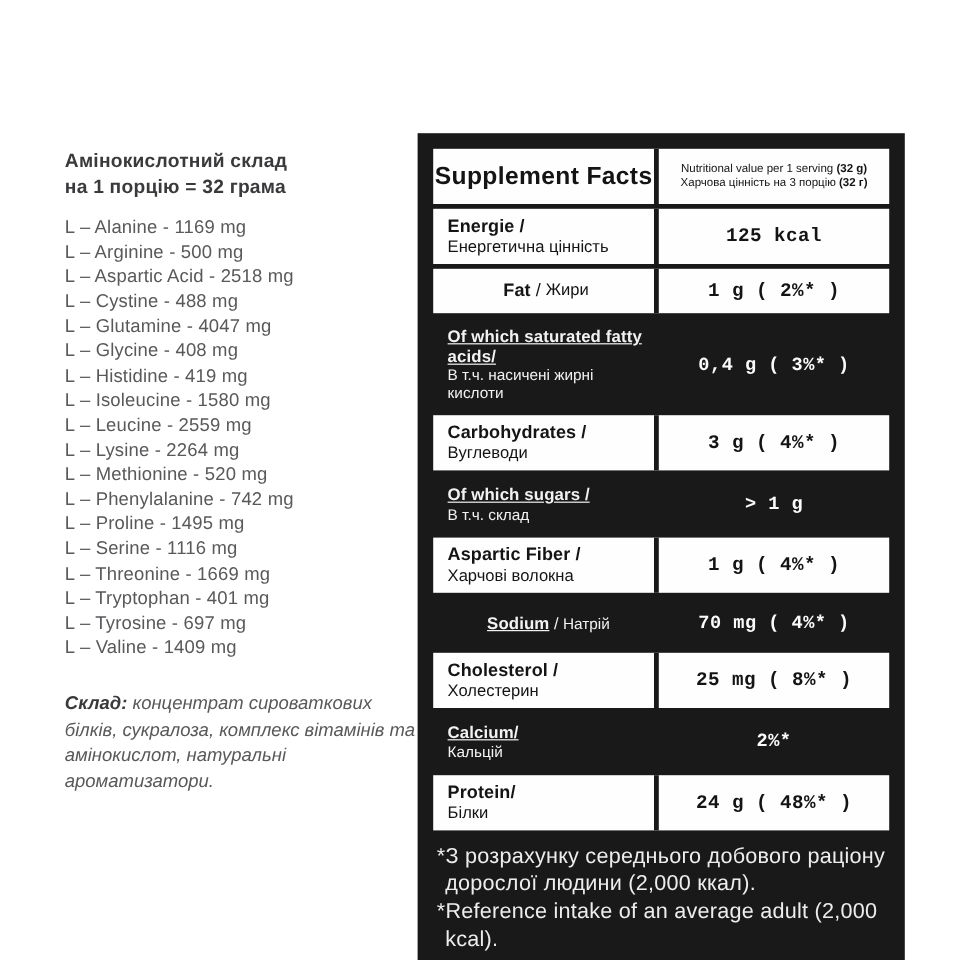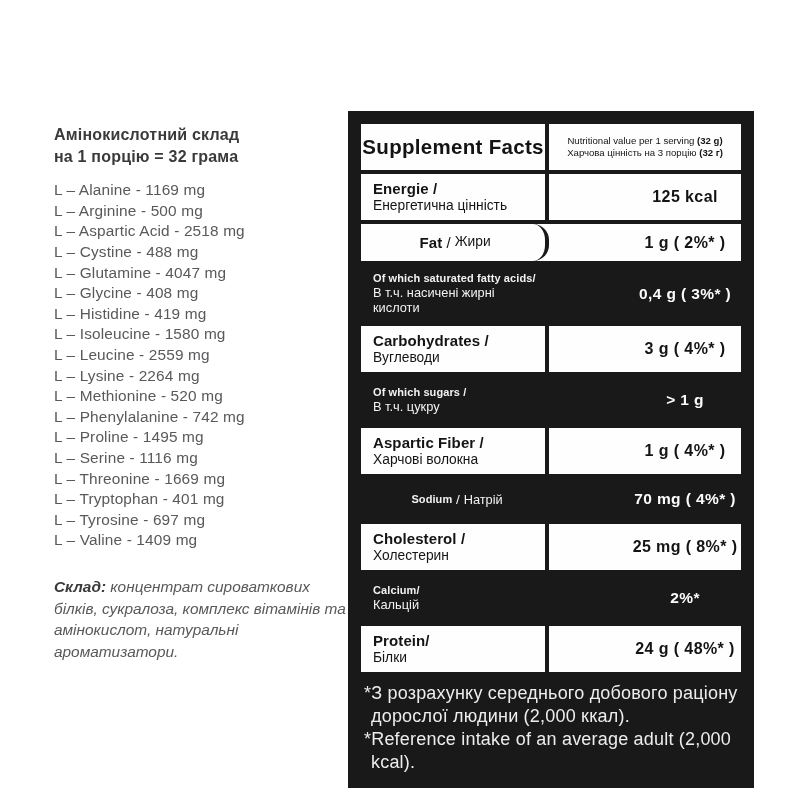--- a/index.html
+++ b/index.html
@@ -17,36 +17,36 @@
   .composition { margin:25px 0 0 0; font-size:15.4px; line-height:21.8px;font-style:italic; }
   .composition b { color:#3a3a3c; font-weight:700; }
 
   
   .facts {
     position:absolute; left:348px; top:111px; width:406px; box-sizing:border-box;
     background:#191919; padding:13px 13px 10px 13px;
     display:flex; flex-direction:column; gap:4px;
   }
   .cell { background:#fefefe; color:#141414; }
-  .t-row { display:grid; grid-template-columns:49.5% 50.5%;gap:40px; }
+  .t-row { display:grid; grid-template-columns:49.5% 50.5%; }
   .cell .t-label { border-right:4.5px solid #191919; }
 
   .t-label { padding:5px 8px 5px 12px; display:flex; flex-direction:column; justify-content:center; }
-  .t-row.inline .t-label { flex-direction:row; align-items:center; flex-wrap:nowrap; white-space:pre;border-radius:16px; }
+  .t-row.inline .t-label { flex-direction:row; align-items:center; flex-wrap:nowrap; white-space:pre; }
 
   .en { font-weight:700; font-size:15px; line-height:1.18; letter-spacing:0.1px; }
   .uk { font-size:13.8px; line-height:1.18; }
   .sep { font-weight:400; font-size:15px; }
-  .t-value { display:flex; align-items:center; justify-content:center; font-weight:700; font-size:16px; letter-spacing:0.4px; text-align:center; }
+  .t-value { display:flex; align-items:center; justify-content:center; font-weight:700; font-size:16px; letter-spacing:0.4px; text-align:center;font-family:Liberation Mono, monospace; }
 
   .t-row.stacked { min-height:46px; }
   .t-row.inline { min-height:37px; }
   .t-row.dark { background:transparent; color:#f2f2f2; min-height:44px; padding:2px 0; }
   .t-row.dark.inline { min-height:38px; }
-  .t-row.dark .en { font-size:11px; }
+  .t-row.dark .en { font-size:14px;text-decoration:underline; }
   .t-row.dark .uk { font-size:12.8px; }
   .t-row.dark .sep { font-size:13.6px; }
   .t-row.dark .t-value { font-size:15.5px; color:#fbfbfb; }
 
   
   .header-row { display:grid; grid-template-columns:49.5% 50.5%; min-height:46px; }
   .h-title { border-right:4.5px solid #191919; display:flex; align-items:center; justify-content:center;
              font-weight:700; font-size:20.5px; letter-spacing:0.3px; }
   .h-note { display:flex; flex-direction:column; justify-content:center; align-items:center;
             font-size:9.6px; line-height:1.3; text-align:center; padding:4px 0; }
@@ -119,21 +119,21 @@
       <div class="t-row cell stacked">
     <div class="t-label">
           <span class="en">Carbohydrates /</span>
           <span class="uk">Вуглеводи</span>
         </div>
     <div class="t-value">3 g ( 4%* )</div>
   </div>
       <div class="t-row dark stacked">
     <div class="t-label">
           <span class="en">Of which sugars /</span>
-          <span class="uk">В т.ч. цукру</span>
+          <span class="uk">В т.ч. склад</span>
         </div>
     <div class="t-value">&gt; 1 g</div>
   </div>
       <div class="t-row cell stacked">
     <div class="t-label">
           <span class="en">Aspartic Fiber /</span>
           <span class="uk">Харчові волокна</span>
         </div>
     <div class="t-value">1 g ( 4%* )</div>
   </div>

